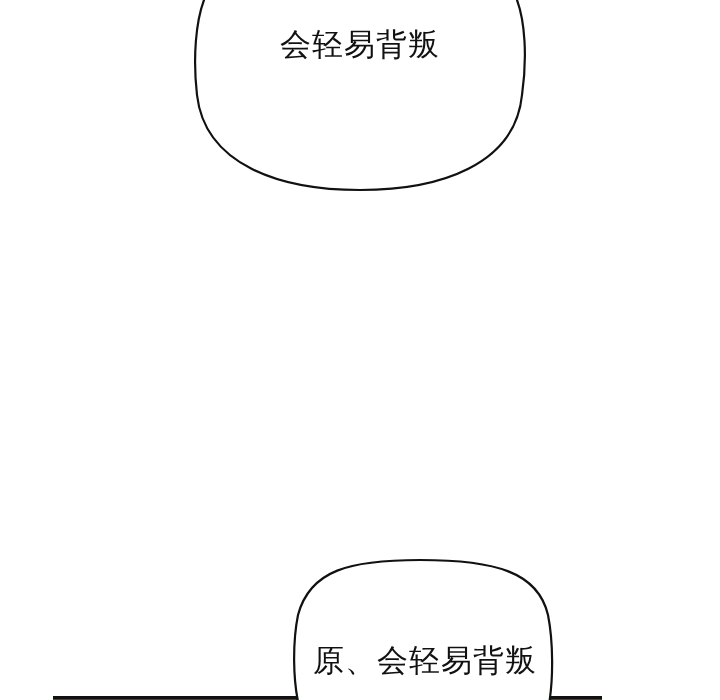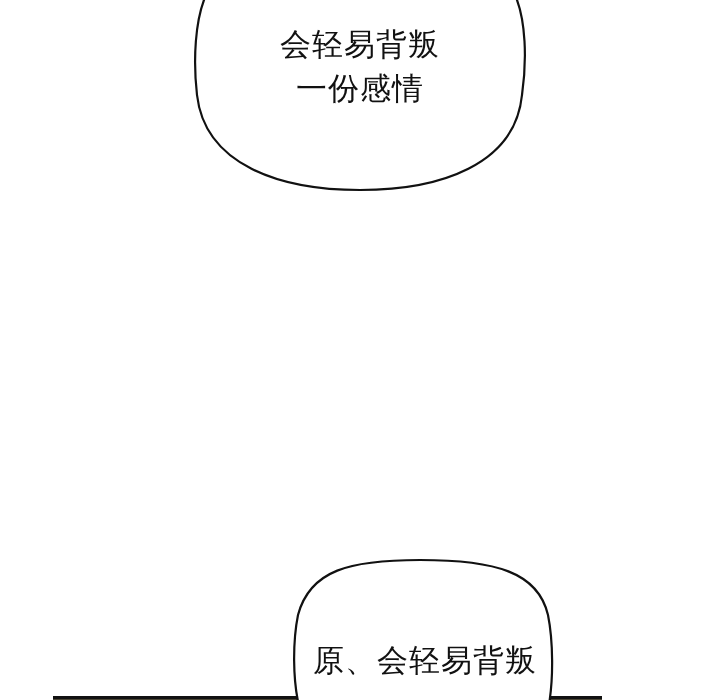--- a/index.html
+++ b/index.html
@@ -29,19 +29,18 @@
   </svg>
 
   <div class="panel-edge"></div>
 
   <svg width="720" height="700" style="position:absolute;left:0;top:0">
     <path d="M 300 710 C 292 680, 293 640, 298 615 C 310 570, 350 560, 420 560 C 495 560, 538 572, 548 615 C 553 640, 554 680, 548 710 Z" fill="#ffffff" stroke="#111" stroke-width="2.2"></path>
   </svg>
 
   <div class="bubble-text top-text">
     <div>会轻易背叛</div>
-    <div>一份感情</div>
   </div>
 
   <div class="bubble-text bottom-text">
     <div>原、会轻易背叛</div>
   </div>
 </div>
 
 </body></html>

